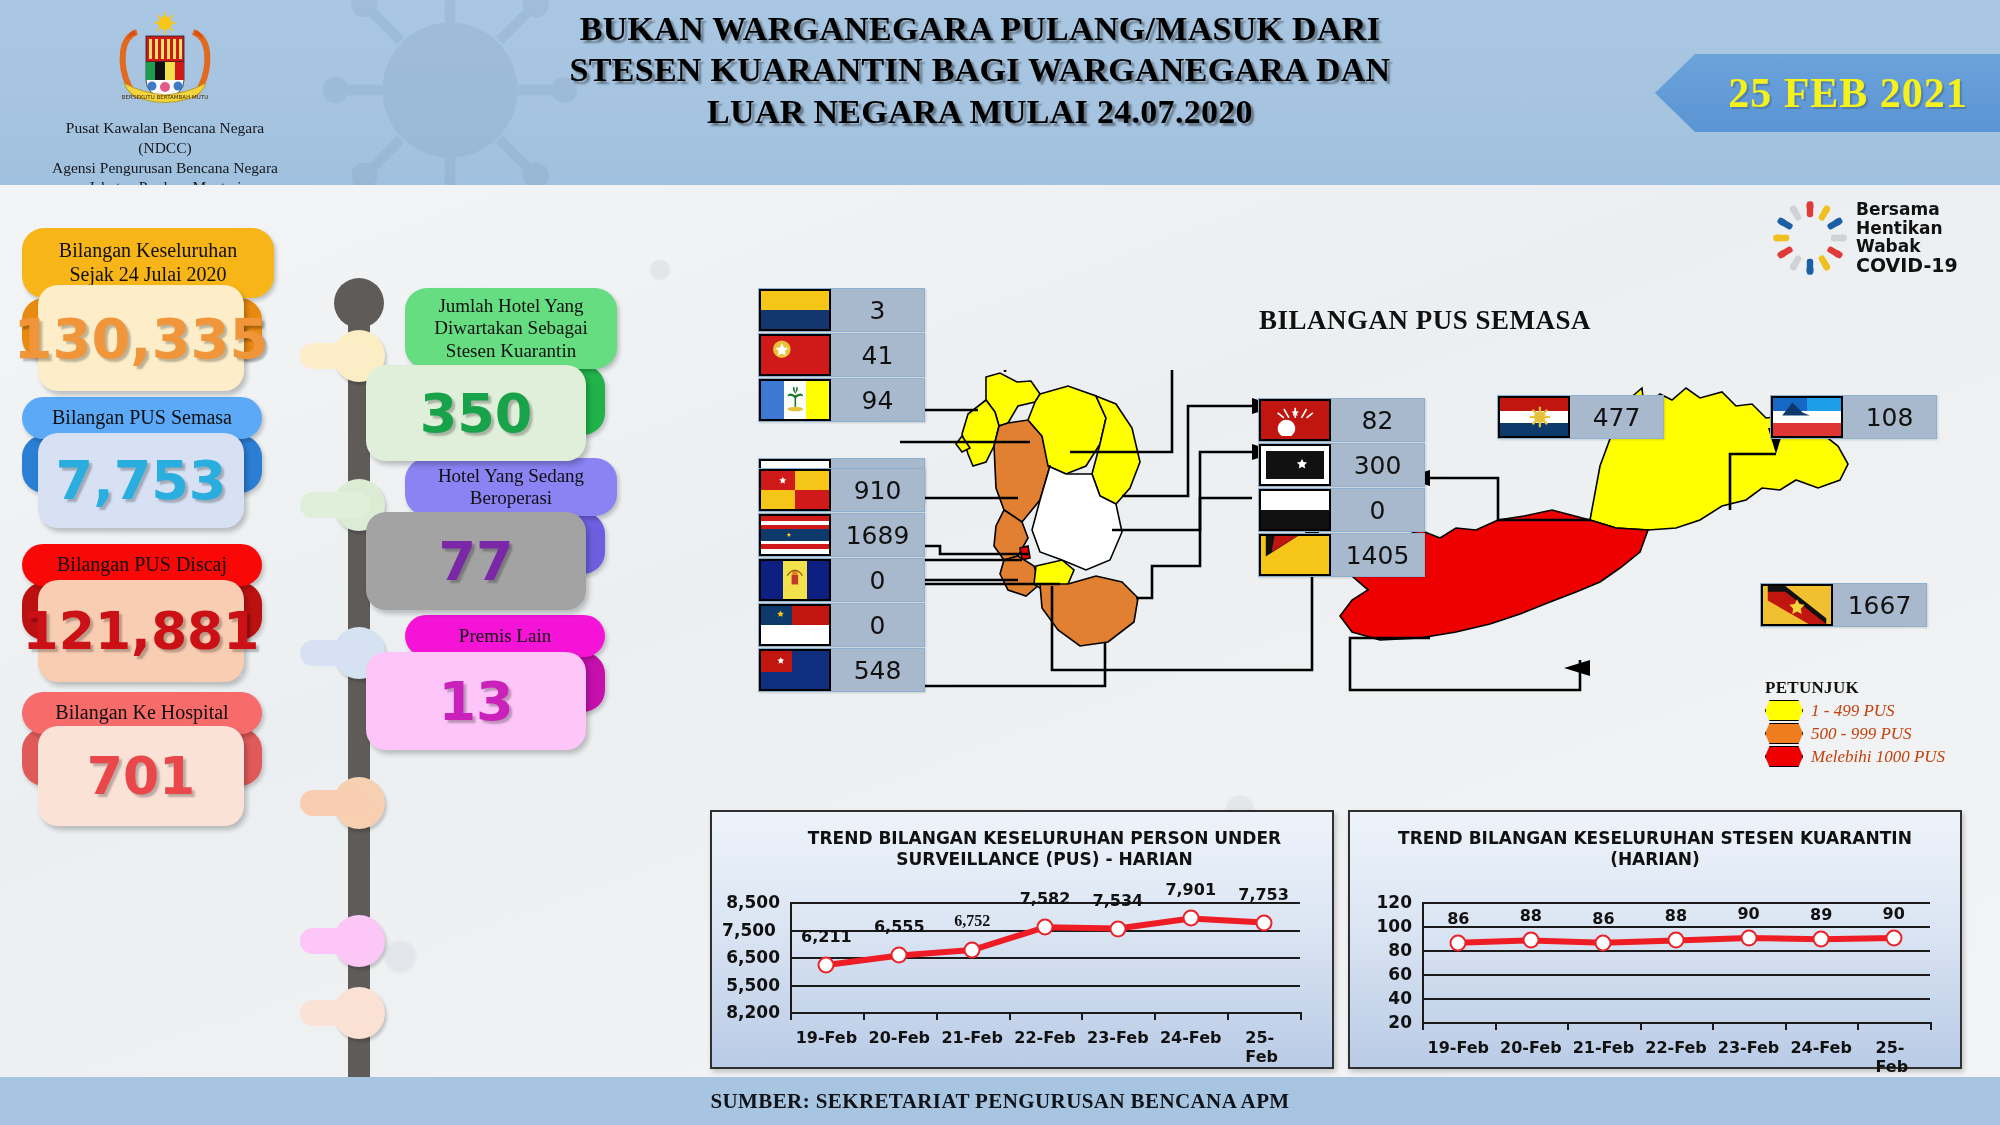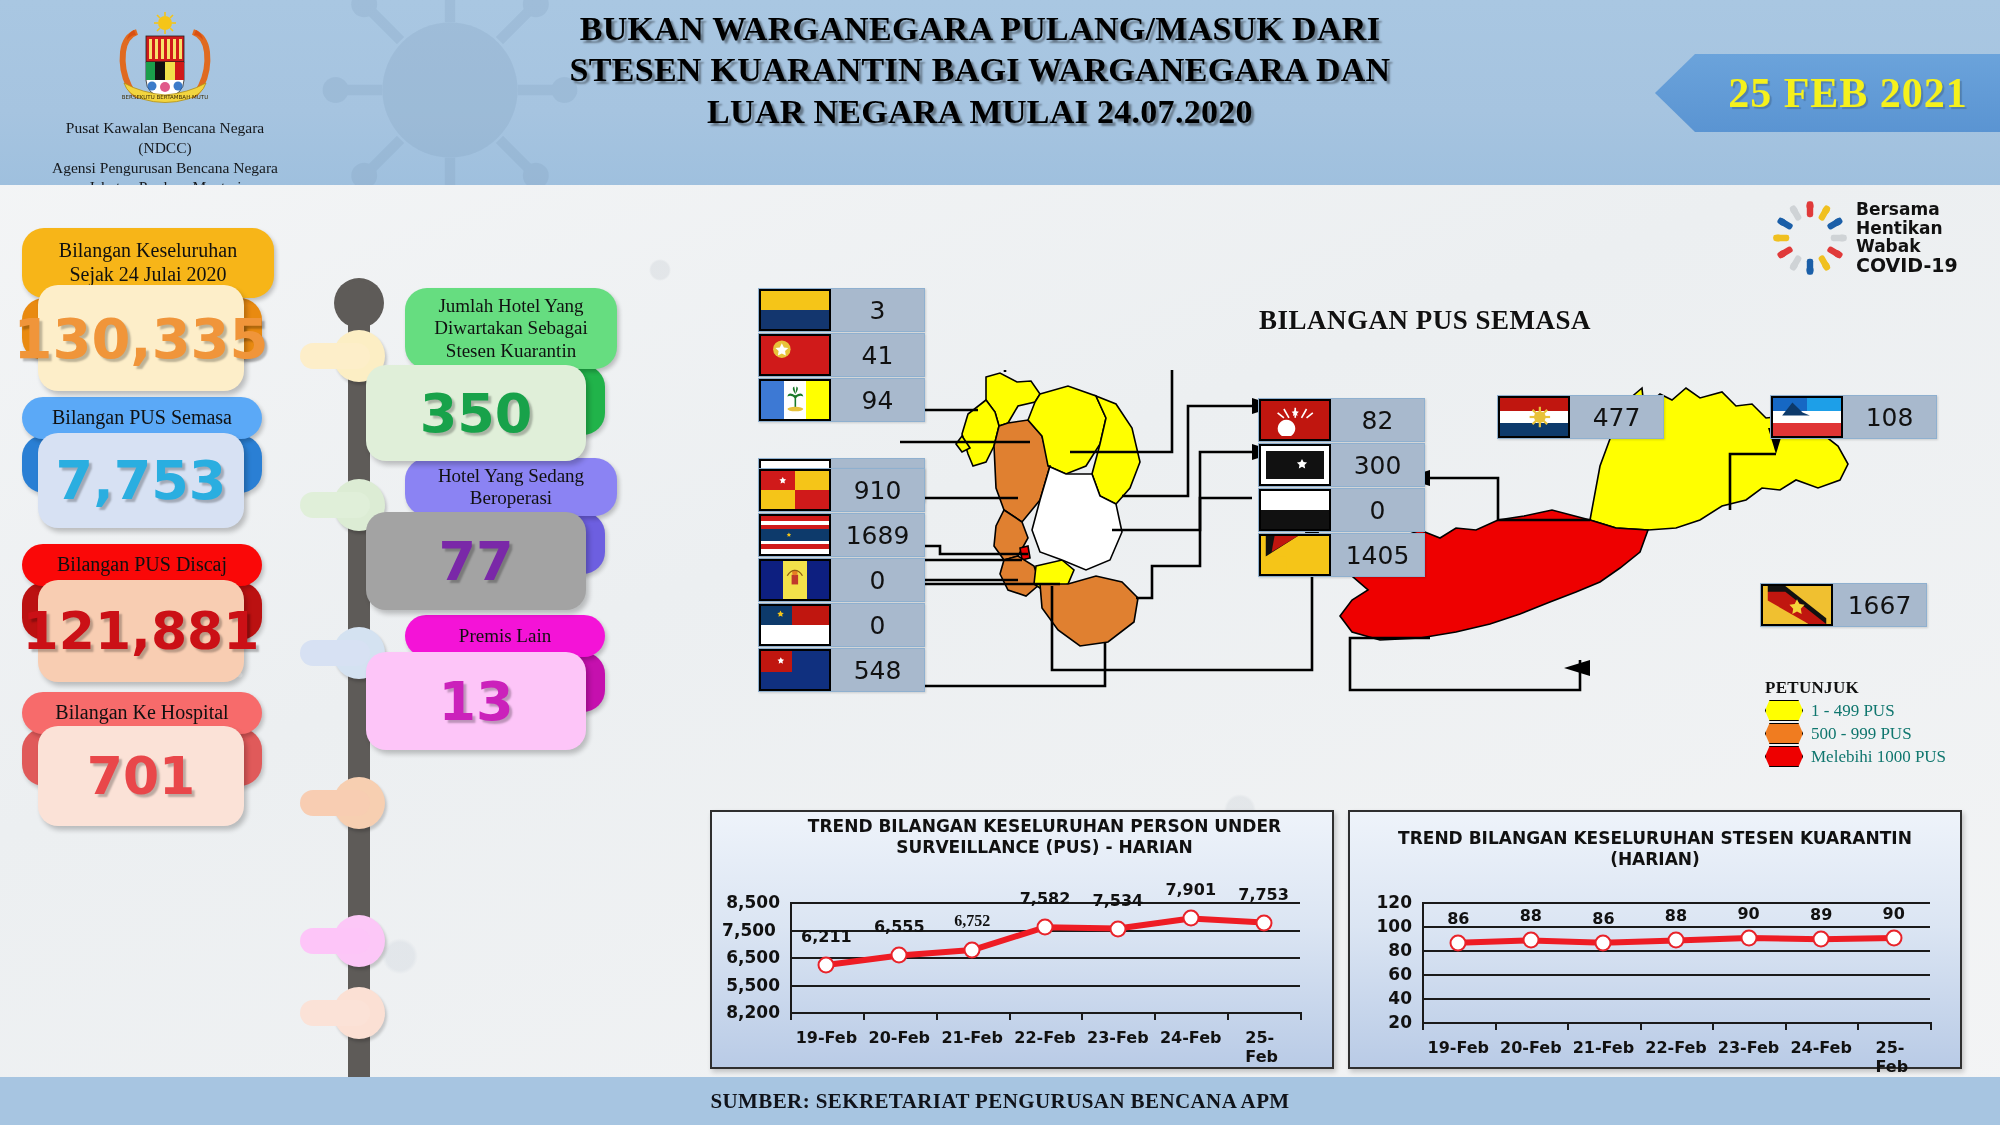--- a/index.html
+++ b/index.html
@@ -134,21 +134,21 @@
   }
 
   
   .legend{position:absolute;left:1765px;top:678px;}
   .legend .lt{font-size:17px;font-weight:bold;color:#111;letter-spacing:.3px;}
   .legend .lrow{display:flex;align-items:center;margin-top:2px;}
   .legend .sw{
     width:36px;height:19px;border:1.5px solid #000;margin-right:8px;
     clip-path:polygon(12% 0,88% 0,100% 50%,88% 100%,12% 100%,0 50%);
   }
-  .legend .ll{font-size:17px;color:#0f766e;}
+  .legend .ll{font-size:17px;color:#c2410c;font-style:italic;}
 
   
   .bersama{position:absolute;left:1770px;top:196px;width:230px;height:84px;display:flex;align-items:center;}
   .bersama .bl-text{
     margin-left:6px;font-family:"DejaVu Sans", sans-serif;font-weight:bold;
     font-size:17px;line-height:1.08;color:#111;
   }
   .bersama .bl-text .c19{font-size:19px;}
 
   
@@ -723,21 +723,21 @@
     </svg>
     <div class="bl-text">
       <div>Bersama</div>
       <div>Hentikan</div>
       <div>Wabak</div>
       <div class="c19">COVID-19</div>
     </div>
   </div>
 
   <div class="chartbox" style="left:710px;top:810px;width:620px;height:255px;">
-    <div class="chart-title" style="margin-top:4px;font-size:17px;white-space:pre-line;padding-left:45px;">TREND BILANGAN KESELURUHAN PERSON UNDER
+    <div class="chart-title" style="margin-top:16px;font-size:17px;white-space:pre-line;padding-left:45px;">TREND BILANGAN KESELURUHAN PERSON UNDER
 SURVEILLANCE (PUS) - HARIAN</div>
     <div class="plot" id="plot1" style="left:78px;top:90px;width:510px;height:110px;">
         <div class="gline" style="top: 110px;"></div>
         <div class="ytick" style="top: 110px; left: -72px; width: 62px;">8,200</div>
         <div class="gline" style="top: 82.5px;"></div>
         <div class="ytick" style="top: 82.5px; left: -72px; width: 62px;">5,500</div>
         <div class="gline" style="top: 55px;"></div>
         <div class="ytick" style="top: 55px; left: -72px; width: 62px;">6,500</div>
         <div class="gline" style="top: 27.5px;"></div>
         <div class="ytick" style="top: 27.5px; left: -72px; width: 62px; text-align: center;">7,500</div>

